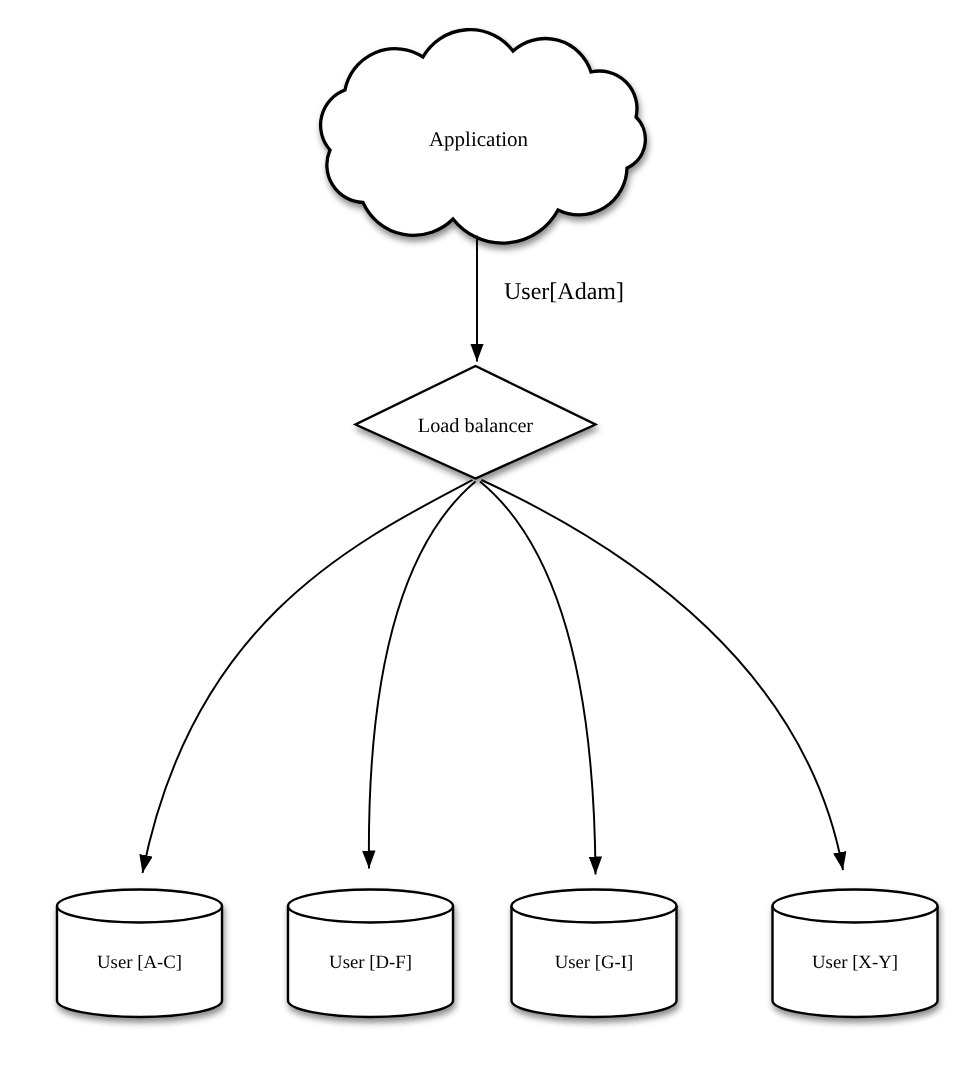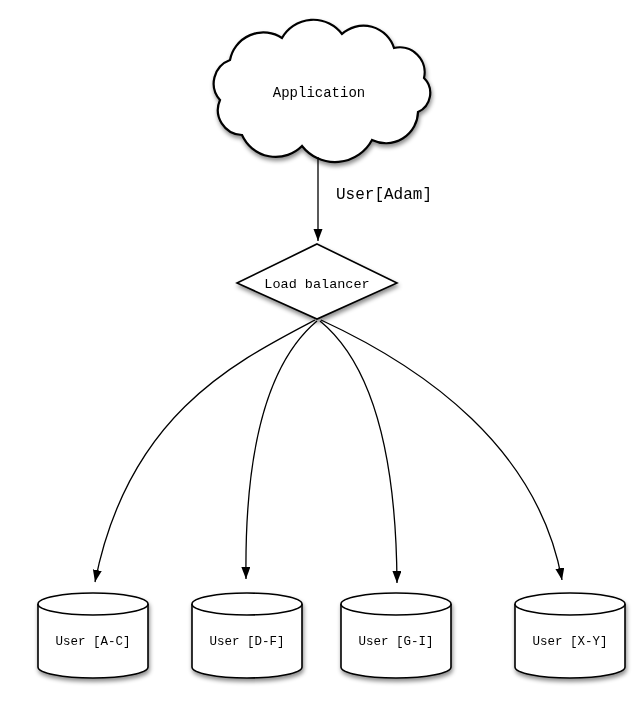--- a/index.html
+++ b/index.html
@@ -5,21 +5,21 @@
   html, body {
     margin: 0;
     padding: 0;
     background: #ffffff;
   }
   .stage {
     width: 642px;
     height: 728px;
     position: relative;
     background: #ffffff;
-    font-family: Liberation Mono, monospace;
+    font-family: Liberation Serif, serif;
     overflow: hidden;
   }
   svg { display: block; }
   .shape {
     fill: #ffffff;
     stroke: #000000;
     filter: drop-shadow(1.5px 3px 2px rgba(0,0,0,0.45));
   }
   .cloud-shape   { stroke-width: 2.2; }
   .diamond-shape { stroke-width: 1.6; }

